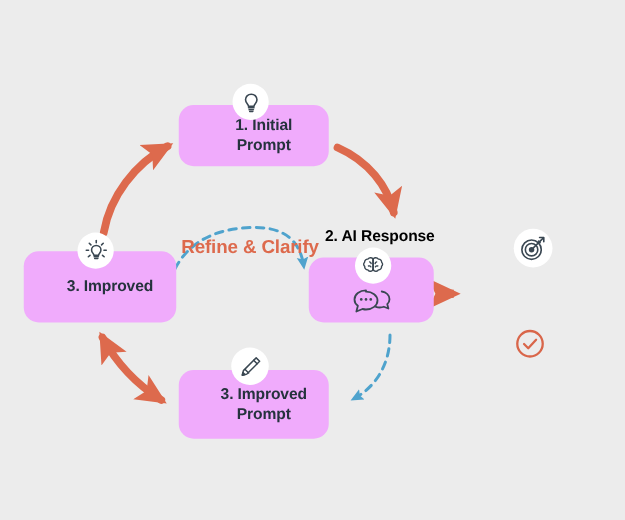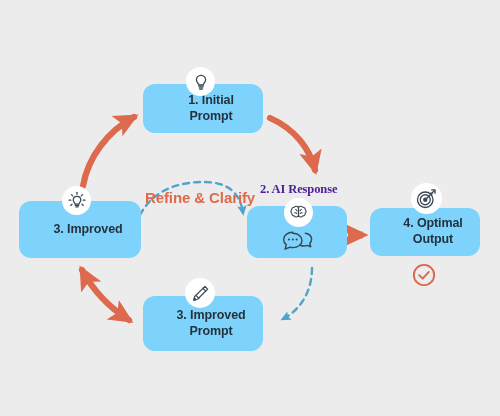--- a/index.html
+++ b/index.html
@@ -18,21 +18,21 @@
   #svg-layer {
     position: absolute;
     left: 0;
     top: 0;
     width: 500px;
     height: 416px;
   }
   .node {
     position: absolute;
     box-sizing: border-box;
-    background: #7dd3fc;
+    background: #f0abfc;
     border-radius: 12px;
     display: flex;
     align-items: center;
     justify-content: center;
     text-align: center;
     color: #25323d;
     font-weight: bold;
     font-size: 12.5px;
     line-height: 1.25;
     letter-spacing: -0.1px;
@@ -54,26 +54,25 @@
   }
   #node-optimal-output {
     left: 370px; top: 208px; width: 110px; height: 48px;
   }
   #node-improved-prompt {
     left: 143px; top: 296px; width: 120px; height: 55px;
   }
   
   .external-caption {
     position: absolute;
-    color: #4c1d95;
+    color: #000000;
     font-weight: bold;
     font-size: 12.5px;
     white-space: nowrap;
     letter-spacing: -0.1px;
-    font-family: Liberation Serif, serif;
   }
   #caption-ai-response {
     left: 260px; top: 182px;
   }
   
   .icon-badge {
     position: absolute;
     background: #ffffff;
     border-radius: 50%;
     display: flex;
@@ -152,24 +151,20 @@
   </div>
 
   <div class="node" id="node-improved">
     <span class="node-label">3. Improved</span>
   </div>
 
   <div class="node" id="node-ai-response">
     <span class="node-label"></span>
   </div>
 
-  <div class="node" id="node-optimal-output">
-    <span class="node-label">4. Optimal
-Output</span>
-  </div>
 
   <div class="node" id="node-improved-prompt">
     <span class="node-label">3. Improved
 Prompt</span>
   </div>
 
   <div class="external-caption" id="caption-ai-response">2. AI Response</div>
 
   <div class="icon-badge" id="badge-bulb-initial">
     <svg width="18" height="18" viewBox="0 0 24 24" fill="none" stroke="#3a4752" stroke-width="1.7" stroke-linecap="round" stroke-linejoin="round">

